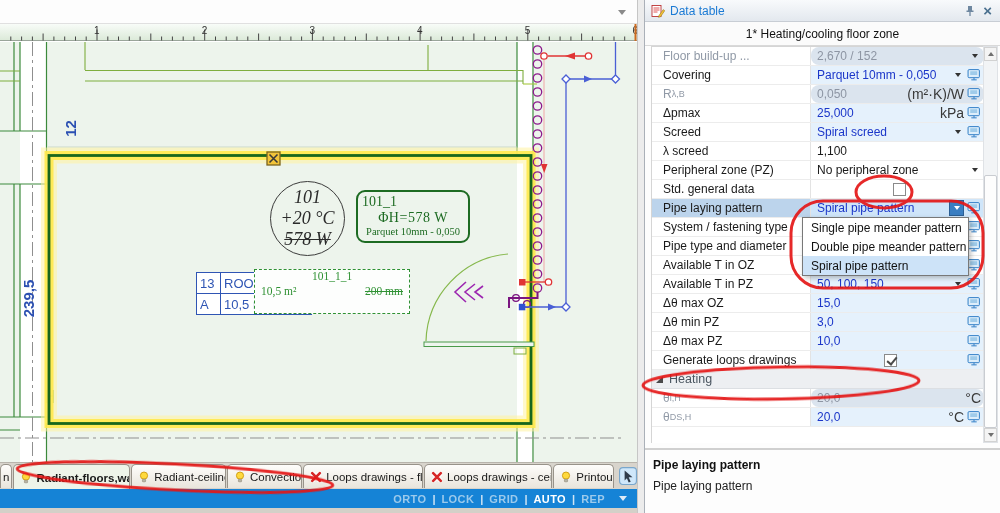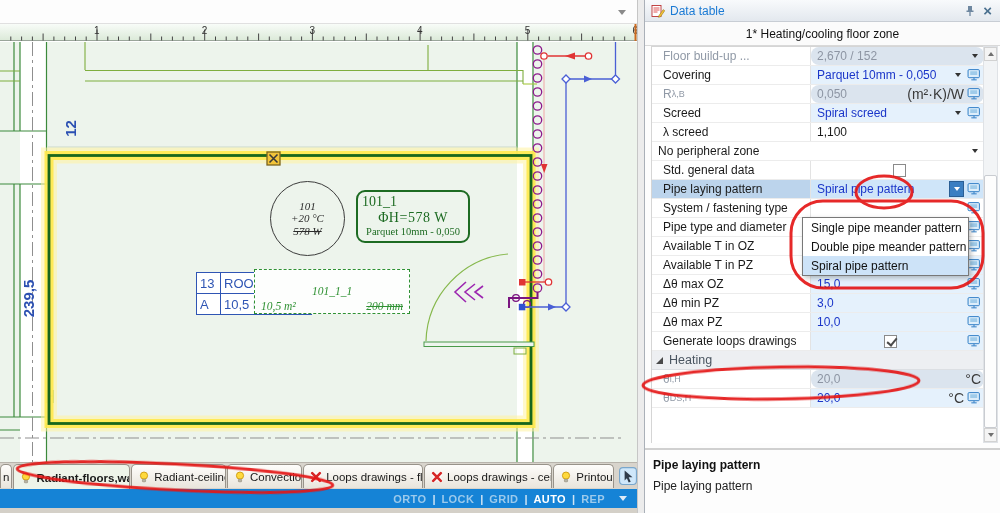--- a/index.html
+++ b/index.html
@@ -11,30 +11,30 @@
   #toolbar-strip { position:absolute; left:0; top:0; width:637px; height:24px; background:#fdfdfd; border-bottom:1px solid #e0e0e0; }
   .mini-caret { position:absolute; width:0; height:0; border-left:4px solid transparent; border-right:4px solid transparent; border-top:5px solid #8a8a8a; }
   #ruler { position:absolute; left:0; top:24px; width:637px; height:17px; background:linear-gradient(#f8fcf8,#dcead9); border-bottom:1px solid #9aa59a; }
   #ruler svg { position:absolute; left:0; top:0; }
   .ruler-num { fill:#333; font-size:10px; font-family:"Liberation Sans",sans-serif; }
   #drawing { position:absolute; left:0; top:42px; width:637px; height:420px; background:#edf4ec; overflow:hidden; }
   #drawing svg.geom { position:absolute; left:0; top:0; }
 
   .cad-label { position:absolute; font-family:"Liberation Serif", serif; }
   #room-stamp { left:270px; top:139px; width:75px; height:75px; border:1.4px solid #3c3c3c; border-radius:50%;
-    display:flex; flex-direction:column; justify-content:center; align-items:center; color:#2b2b2b; font-style:italic; font-size:11px; line-height:1.15; }
+    display:flex; flex-direction:column; justify-content:center; align-items:center; color:#2b2b2b; font-style:italic; font-size:18px; line-height:1.15; }
   #room-stamp .strike { text-decoration:line-through; }
   #zone-label { left:356px; top:148px; width:114px; height:53px; border:2px solid #1d6b22; border-radius:9px; color:#1d6b22; padding:2px 4px; }
   #zone-label .zl1 { font-size:14px; }
   #zone-label .zl2 { font-size:14px; text-align:center; letter-spacing:.5px; }
   #zone-label .zl3 { font-size:10.5px; text-align:center; }
   #room-table { left:196px; top:230px; width:116px; border-collapse:collapse; background:#fff; color:#2f55b4; font-family:"Liberation Sans",sans-serif; font-size:13px; }
   #room-table td { border:1.5px solid #2f55b4; padding:0 3px; height:21px; white-space:nowrap; overflow:hidden; }
   #room-table td.c1 { width:24px; text-align:left; }
-  #loop-label { left:254px; top:227px; width:156px; height:45px; border:1.6px dashed #2f9133; background:#fdfefd; color:#2f9133; font-style:italic; padding:15px 6px; }
+  #loop-label { left:254px; top:227px; width:156px; height:45px; border:1.6px dashed #2f9133; background:#fdfefd; color:#2f9133; padding:0 6px; }
   #loop-label .ll1 { font-size:11.5px; text-align:center; }
   #loop-label .ll2 { font-size:11.5px; display:flex; justify-content:space-between; margin-top:3px; }
   #loop-label .strike { text-decoration:line-through; }
   .dim-text { position:absolute; color:#2c50b2; font-size:15px; font-weight:bold; font-family:"Liberation Sans",sans-serif; transform:rotate(-90deg); transform-origin:center; white-space:nowrap; }
 
   
   #tabbar { position:absolute; left:0; top:462px; width:637px; height:27px; background:#d8d4cc; border-top:1px solid #b8b4ac; display:flex; align-items:flex-start; padding-top:1px; }
   .tab { height:24px; display:flex; align-items:center; gap:4px; padding:0 8px 0 6px; margin-right:1px;
     background:linear-gradient(#fefdfb,#e9e5dc); border:1px solid #98938a; border-bottom:none; border-radius:5px 5px 0 0;
     font-size:11.5px; color:#1a1a1a; white-space:nowrap; overflow:hidden; }
@@ -443,20 +443,34 @@
             <span class="unit">(m²·K)/W</span>
             <svg class="pc-icon" viewBox="0 0 13 11">
               <rect x="1" y="0.5" width="10.5" height="7.5" rx="1" fill="#ddeefb" stroke="#2b7bc4" stroke-width="0.9"></rect>
               <rect x="3" y="2" width="6.5" height="3.5" fill="#9fcbea"></rect>
               <path d="M4 10 h5 M6.5 8.2 v1.6" stroke="#2b7bc4" stroke-width="0.9" fill="none"></path>
             </svg>
           </div>
         </div>
         <div class="grow bg-blue">
           <div class="lbl">
+            <span>Δpmax</span>
+          </div>
+          <div class="val">
+            <span class="vtext v-blue">25,000</span>
+            <span class="unit">kPa</span>
+            <svg class="pc-icon" viewBox="0 0 13 11">
+              <rect x="1" y="0.5" width="10.5" height="7.5" rx="1" fill="#ddeefb" stroke="#2b7bc4" stroke-width="0.9"></rect>
+              <rect x="3" y="2" width="6.5" height="3.5" fill="#9fcbea"></rect>
+              <path d="M4 10 h5 M6.5 8.2 v1.6" stroke="#2b7bc4" stroke-width="0.9" fill="none"></path>
+            </svg>
+          </div>
+        </div>
+        <div class="grow bg-blue">
+          <div class="lbl">
             <span>Screed</span>
           </div>
           <div class="val">
             <span class="vtext v-blue">Spiral screed</span>
             <span class="caret"></span>
             <svg class="pc-icon" viewBox="0 0 13 11">
               <rect x="1" y="0.5" width="10.5" height="7.5" rx="1" fill="#ddeefb" stroke="#2b7bc4" stroke-width="0.9"></rect>
               <rect x="3" y="2" width="6.5" height="3.5" fill="#9fcbea"></rect>
               <path d="M4 10 h5 M6.5 8.2 v1.6" stroke="#2b7bc4" stroke-width="0.9" fill="none"></path>
             </svg>
@@ -464,20 +478,23 @@
         </div>
         <div class="grow bg-white">
           <div class="lbl">
             <span>λ screed</span>
           </div>
           <div class="val">
             <span class="vtext v-black">1,100</span>
           </div>
         </div>
         <div class="grow bg-white">
+          <div class="lbl">
+            <span>Peripheral zone (PZ)</span>
+          </div>
           <div class="val">
             <span class="vtext v-black">No peripheral zone</span>
             <span class="caret"></span>
           </div>
         </div>
         <div class="grow bg-white">
           <div class="lbl">
             <span>Std. general data</span>
           </div>
           <div class="val">

